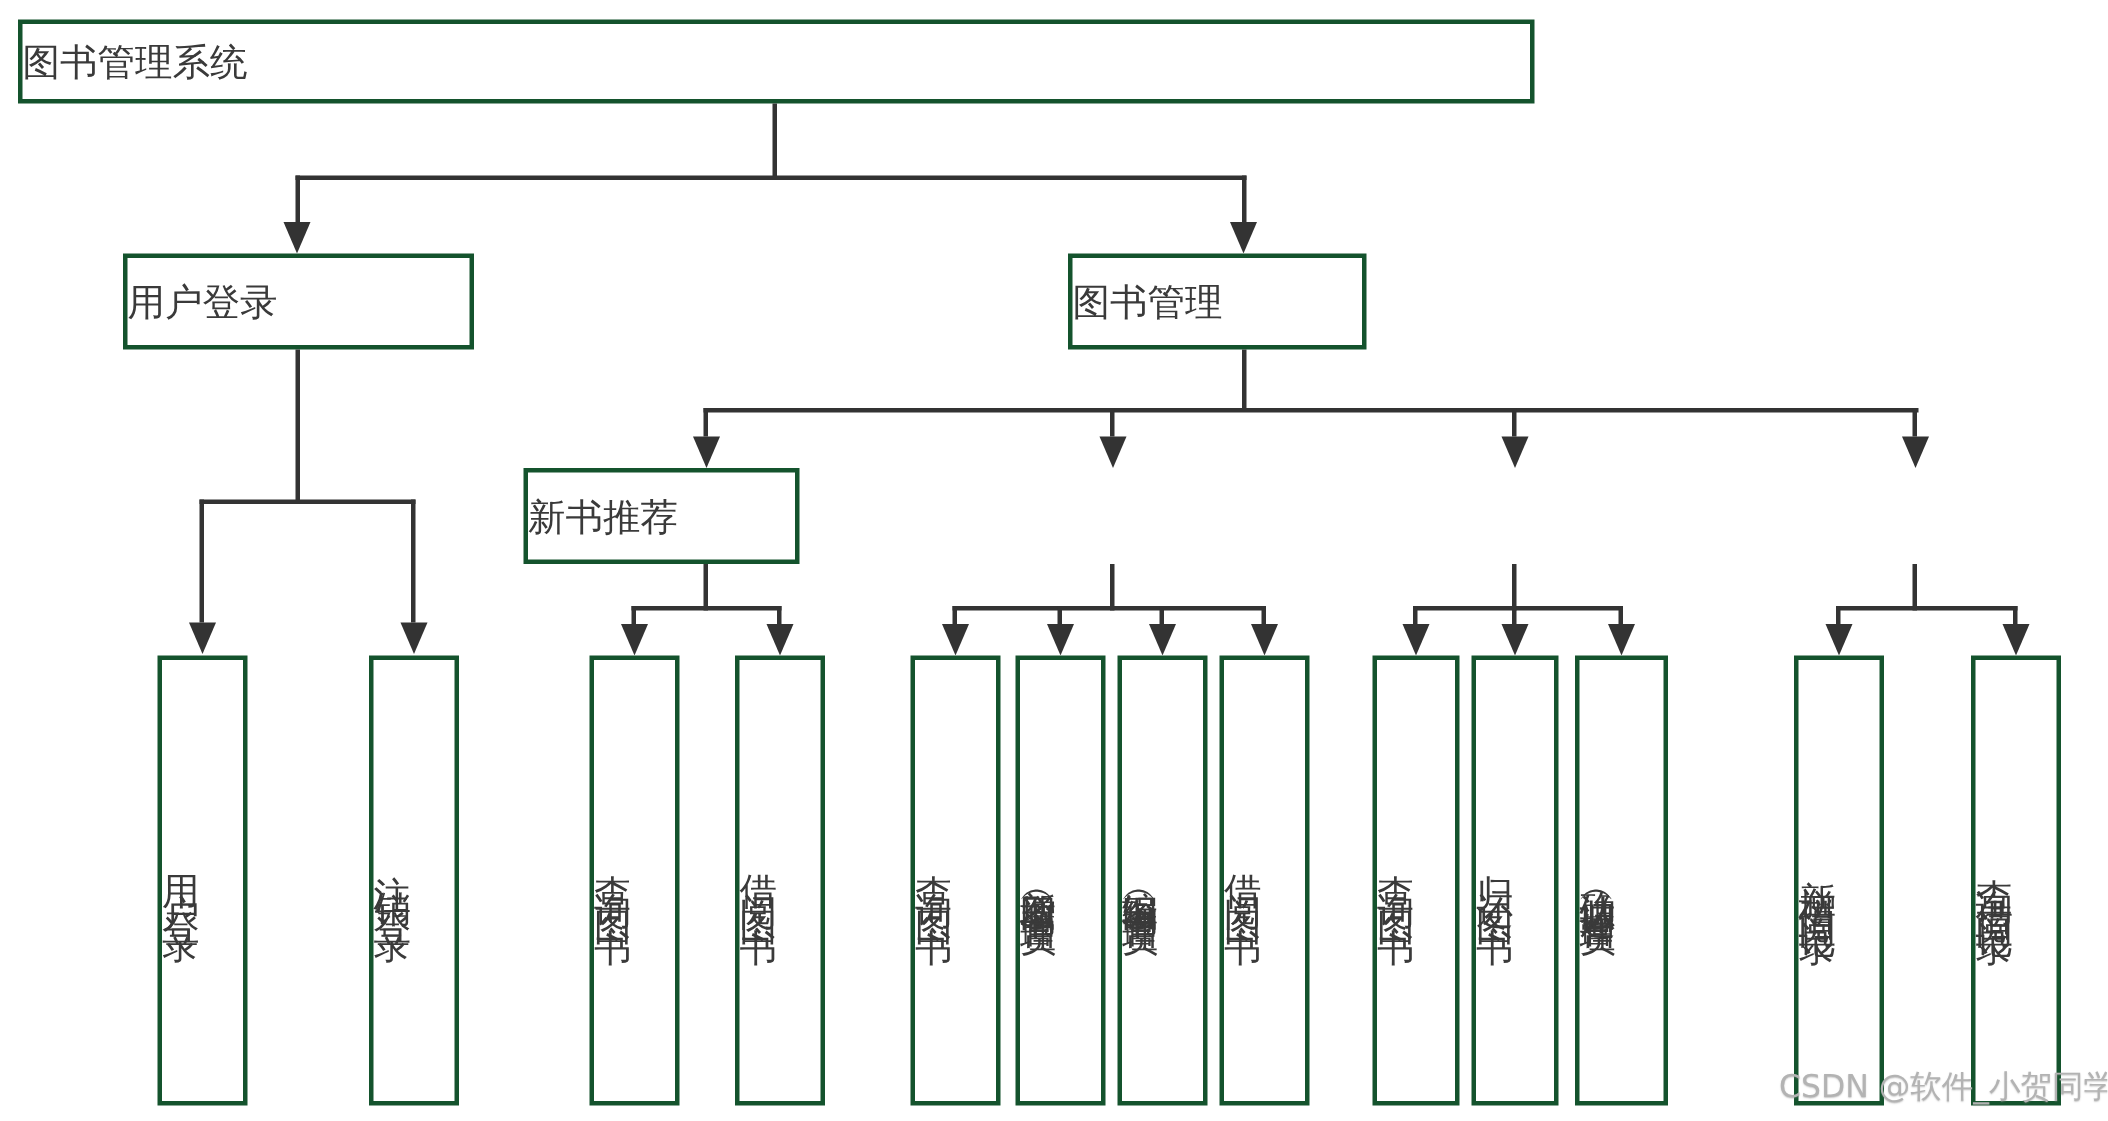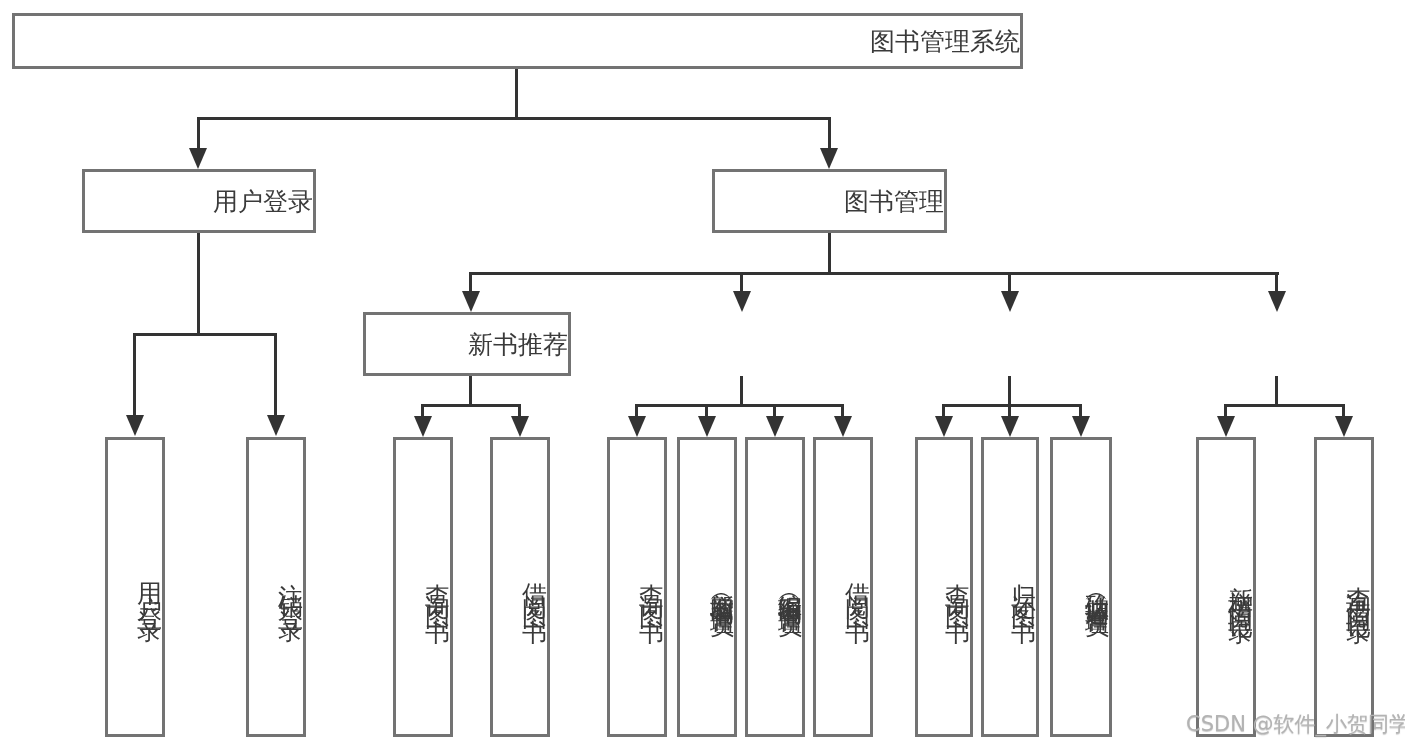--- a/index.html
+++ b/index.html
@@ -1,22 +1,22 @@
 <!DOCTYPE html>
 <html><head>
 <meta charset="utf-8">
 <style>
   html,body{margin:0;padding:0;background:#ffffff;}
   .canvas{
     position:relative;width:1405px;height:747px;background:#ffffff;overflow:hidden;
     font-family:"DejaVu Sans","Liberation Sans",sans-serif;
   }
   .box{
-    position:absolute;box-sizing:border-box;border:3px solid #737373;background:#ffffff;
-    display:flex;align-items:center;justify-content:flex-end;
+    position:absolute;box-sizing:border-box;border:3px solid #14532d;background:#ffffff;
+    display:flex;align-items:center;justify-content:flex-start;
   }
   .box .lbl{font-size:25px;color:#3a3a3a;white-space:nowrap;}
   .vbox .lbl{writing-mode:vertical-rl;line-height:1;}
   .sp12 .lbl{letter-spacing:12px;}
   .sp7 .lbl{letter-spacing:7px;}
   .sp3 .lbl{letter-spacing:3px;font-size:24px;}
   .line{position:absolute;background:#333333;}
   .arrow{
     position:absolute;width:0;height:0;
     border-left:9px solid transparent;border-right:9px solid transparent;
@@ -39,21 +39,21 @@
   <div class="line" style="left:515px;top:69px;width:3px;height:50px"></div>
   <div class="line" style="left:197px;top:117px;width:634px;height:3px"></div>
   <div class="line" style="left:197px;top:117px;width:3px;height:33px"></div>
   <div class="arrow" style="left:189px;top:148px"></div>
   <div class="line" style="left:828px;top:117px;width:3px;height:33px"></div>
   <div class="arrow" style="left:820px;top:148px"></div>
 
   <div class="box" style="left:82px;top:169px;width:234px;height:64px">
     <span class="lbl">用户登录</span>
   </div>
-  <div class="box" style="left:712px;top:169px;width:235px;height:64px">
+  <div class="box" style="left:712px;top:169px;width:199px;height:64px">
     <span class="lbl">图书管理</span>
   </div>
 
   <div class="line" style="left:197px;top:233px;width:3px;height:103px"></div>
   <div class="line" style="left:133px;top:333px;width:144px;height:3px"></div>
   <div class="line" style="left:133px;top:333px;width:3px;height:82px"></div>
   <div class="arrow" style="left:126px;top:415px"></div>
   <div class="line" style="left:274px;top:333px;width:3px;height:82px"></div>
   <div class="arrow" style="left:267px;top:415px"></div>
 
@@ -61,21 +61,21 @@
   <div class="line" style="left:469px;top:272px;width:810px;height:3px"></div>
   <div class="line" style="left:469px;top:272px;width:3px;height:19px"></div>
   <div class="arrow" style="left:462px;top:291px"></div>
   <div class="line" style="left:740px;top:272px;width:3px;height:19px"></div>
   <div class="arrow" style="left:733px;top:291px"></div>
   <div class="line" style="left:1008px;top:272px;width:3px;height:19px"></div>
   <div class="arrow" style="left:1001px;top:291px"></div>
   <div class="line" style="left:1275px;top:272px;width:3px;height:19px"></div>
   <div class="arrow" style="left:1268px;top:291px"></div>
 
-  <div class="box" style="left:363px;top:312px;width:208px;height:64px">
+  <div class="box" style="left:349px;top:312px;width:184px;height:64px">
     <span class="lbl">新书推荐</span>
   </div>
 
   <div class="line" style="left:469px;top:376px;width:3px;height:31px"></div>
   <div class="line" style="left:421px;top:404px;width:100px;height:3px"></div>
   <div class="line" style="left:421px;top:404px;width:3px;height:12px"></div>
   <div class="arrow" style="left:414px;top:416px"></div>
   <div class="line" style="left:518px;top:404px;width:3px;height:12px"></div>
   <div class="arrow" style="left:511px;top:416px"></div>
 

